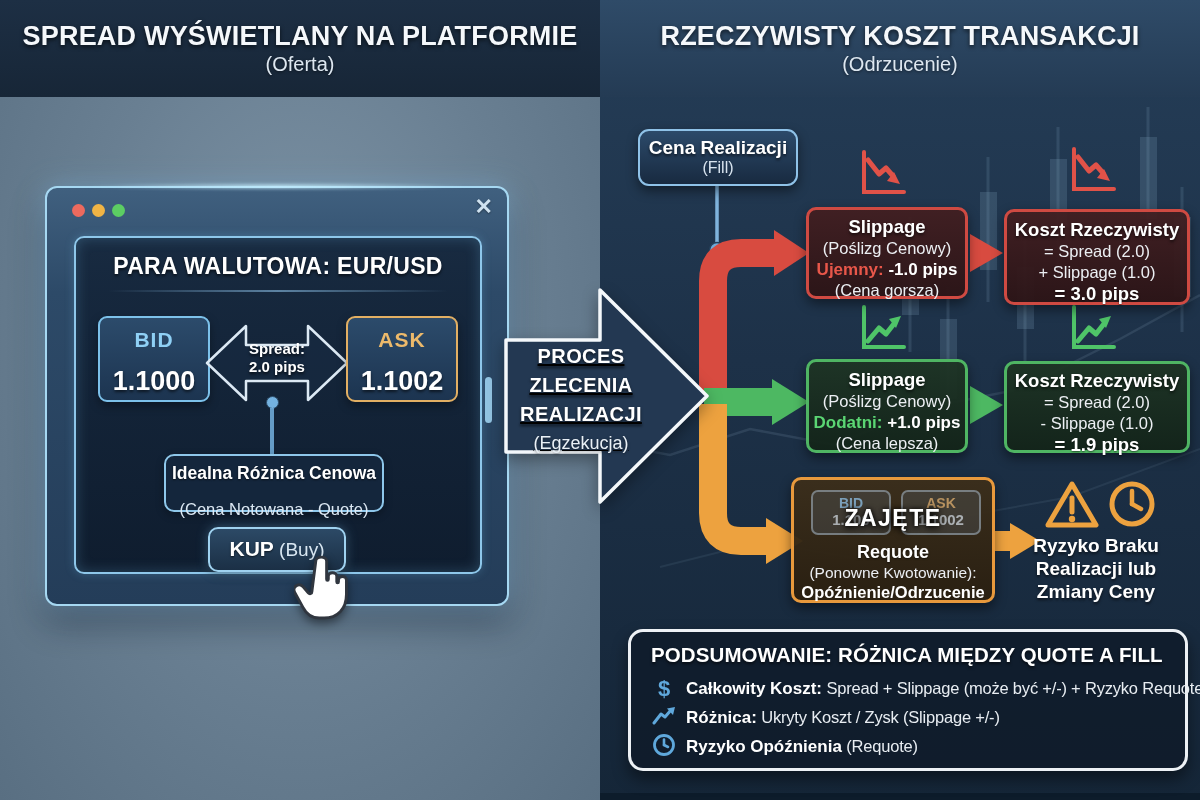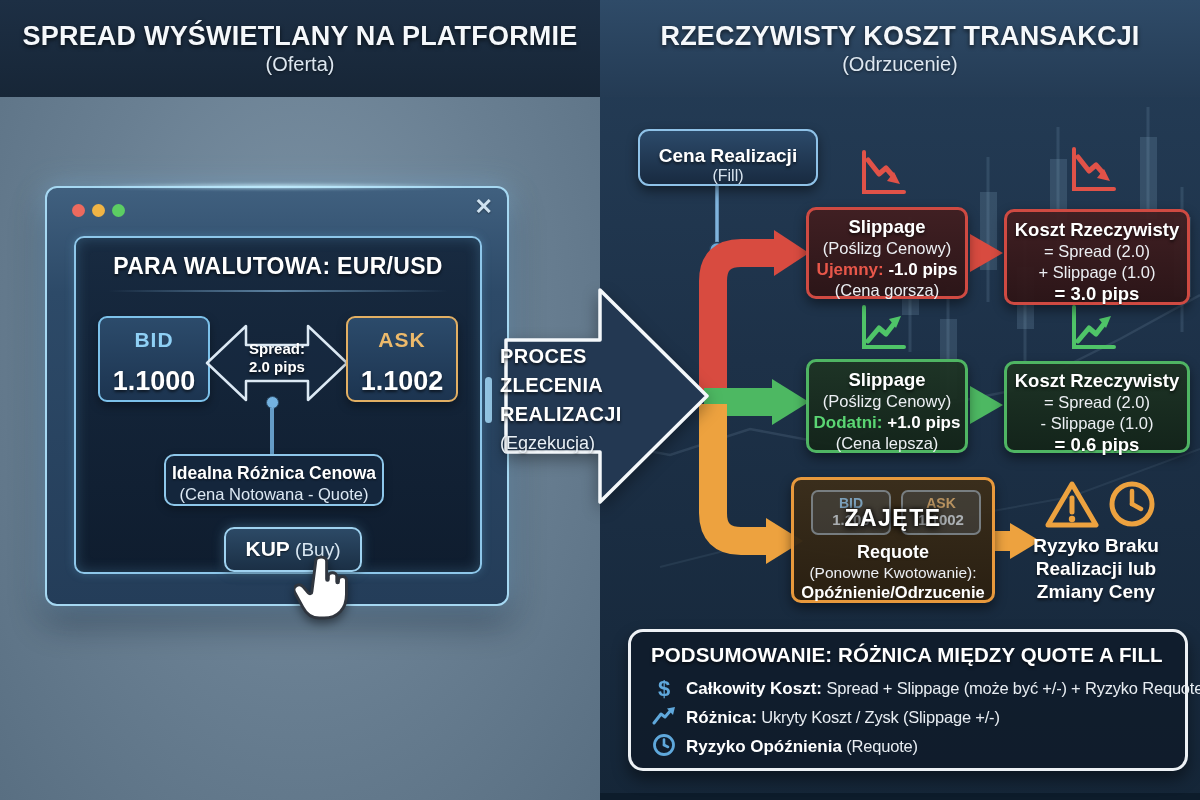--- a/index.html
+++ b/index.html
@@ -70,60 +70,60 @@
 
   .spread-arrow-svg { left:128px; top:82px; width:146px; height:86px; }
   .spread-text { left:128px; top:102px; width:146px; text-align:center; line-height:18px; }
   .spread-text span { display:block; font-size:15px; font-weight:bold; color:#ffffff;
     text-shadow:0 2px 3px rgba(0,0,0,.7); }
 
   .connector-dot { left:190px; top:158px; width:13px; height:13px; border-radius:50%;
     background:#74b2e0; border:1.5px solid #2d4b66; }
   .connector-stem { left:194px; top:170px; width:4px; height:46px; background:#74b2e0; opacity:.85; }
 
-  .quote-note { left:88px; top:216px; width:220px; height:52px; border:2px solid #8ec7ea;
+  .quote-note { left:88px; top:216px; width:220px; height:58px; border:2px solid #8ec7ea;
     border-radius:10px; background:rgba(21,40,62,.8); text-align:center; padding-top:7px;
     box-shadow:0 3px 8px rgba(0,0,0,.3); }
   .quote-note .l1 { display:block; font-size:17.5px; font-weight:bold; color:#ffffff;
     text-shadow:0 1px 2px rgba(0,0,0,.6); }
-  .quote-note .l2 { display:block; font-size:16.5px; color:#dce8f3; margin-top:1px;text-align:center; }
-
-  .buy-btn { left:148px; top:289px; width:138px; height:45px; border:2px solid #9fd2f0;
+  .quote-note .l2 { display:block; font-size:16.5px; color:#dce8f3; margin-top:16px;text-align:center; }
+
+  .buy-btn { left:132px; top:289px; width:138px; height:45px; border:2px solid #9fd2f0;
     border-radius:10px; background:linear-gradient(180deg, rgba(46,76,105,.95), rgba(27,48,70,.95));
     text-align:center; line-height:40px; cursor:pointer;
     box-shadow:0 0 12px rgba(130,200,245,.35), 0 4px 8px rgba(0,0,0,.35); }
   .buy-btn .b1 { font-size:21px; font-weight:bold; color:#ffffff; text-shadow:0 1px 2px rgba(0,0,0,.6); }
   .buy-btn .b2 { font-size:19px; color:#d9e7f2; }
 
   .cursor-hand { left:294px; top:554px; width:58px; height:70px; z-index:7;
     filter:drop-shadow(0 4px 5px rgba(0,0,0,.45)); }
 
   
   .process-arrow-svg { left:498px; top:283px; width:215px; height:228px; z-index:4;
     filter:drop-shadow(0 6px 8px rgba(0,0,0,.35)); }
-  .process-text { left:500px; top:342px; width:162px; text-align:left; z-index:5; }
+  .process-text { left:500px; top:342px; width:162px; text-align:center; z-index:5;text-decoration:underline; }
   .process-text .pl { font-size:20px; font-weight:bold; color:#ffffff; line-height:29px;
     letter-spacing:.4px; text-shadow:0 2px 3px rgba(0,0,0,.65); }
   .process-text .ps { font-size:18px; color:#e9f0f6; line-height:28px; text-shadow:0 1px 3px rgba(0,0,0,.5); }
 
   
   .flows { left:0; top:0; width:1200px; height:800px; z-index:2; pointer-events:none; }
 
   
   .rbox { z-index:3; border-radius:10px; text-align:center;
     box-shadow:0 5px 12px rgba(0,0,0,.45); }
   .rbox .t  { display:block; font-size:18.5px; font-weight:bold; color:#ffffff;
     text-shadow:0 2px 3px rgba(0,0,0,.6); }
   .rbox .n  { display:block; font-size:16.5px; color:#eceff3; line-height:21px; }
   .rbox .r  { display:block; font-size:18.5px; font-weight:bold; color:#ffffff;
     text-shadow:0 1px 2px rgba(0,0,0,.6); }
 
-  .fill-box { left:638px; top:129px; width:180px; height:57px; border:2.5px solid #8fc2e8;
+  .fill-box { left:638px; top:129px; width:160px; height:57px; border:2.5px solid #8fc2e8;
     border-radius:11px; background:linear-gradient(180deg,#2c4a6a,#182a40); z-index:3;
-    text-align:center; padding-top:14px; box-shadow:0 5px 12px rgba(0,0,0,.45); }
+    text-align:center; padding-top:6px; box-shadow:0 5px 12px rgba(0,0,0,.45); }
   .fill-box .l1 { display:block; font-size:19px; font-weight:bold; color:#ffffff;
     text-shadow:0 2px 3px rgba(0,0,0,.6); }
   .fill-box .l2 { display:block; font-size:16px; color:#d8e4ef; }
 
   .box-red    { border:3px solid #cf4a42; background:linear-gradient(180deg, rgba(66,30,32,.94), rgba(44,20,22,.96)); }
   .box-green  { border:3px solid #4fb563; background:linear-gradient(180deg, rgba(30,52,36,.94), rgba(19,36,25,.96)); }
   .box-orange { border:3px solid #e8993c; background:linear-gradient(180deg, rgba(60,46,26,.95), rgba(42,31,16,.97)); }
 
   .slip-neg  { left:806px; top:207px; width:162px; height:92px; padding-top:6px; }
   .cost-neg  { left:1004px; top:209px; width:186px; height:96px; padding-top:7px; }
@@ -334,21 +334,21 @@
 <div class="abs rbox box-green slip-pos">
   <span class="t">Slippage</span>
   <span class="n">(Poślizg Cenowy)</span>
   <span class="kv"><span class="key-pos">Dodatni:</span><span> +1.0 pips</span></span>
   <span class="n">(Cena lepsza)</span>
 </div>
 <div class="abs rbox box-green cost-pos">
   <span class="t">Koszt Rzeczywisty</span>
   <span class="n">= Spread (2.0)</span>
   <span class="n">- Slippage (1.0)</span>
-  <span class="r">= 0.6 pips</span>
+  <span class="r">= 1.9 pips</span>
 </div>
 
 <div class="abs rbox box-orange requote-box">
   <div class="abs mini-box mini-bid">
     <span class="ml">BID</span>
     <span class="mv">1.100</span>
   </div>
   <div class="abs mini-box mini-ask">
     <span class="ml">ASK</span>
     <span class="mv">1.1002</span>

